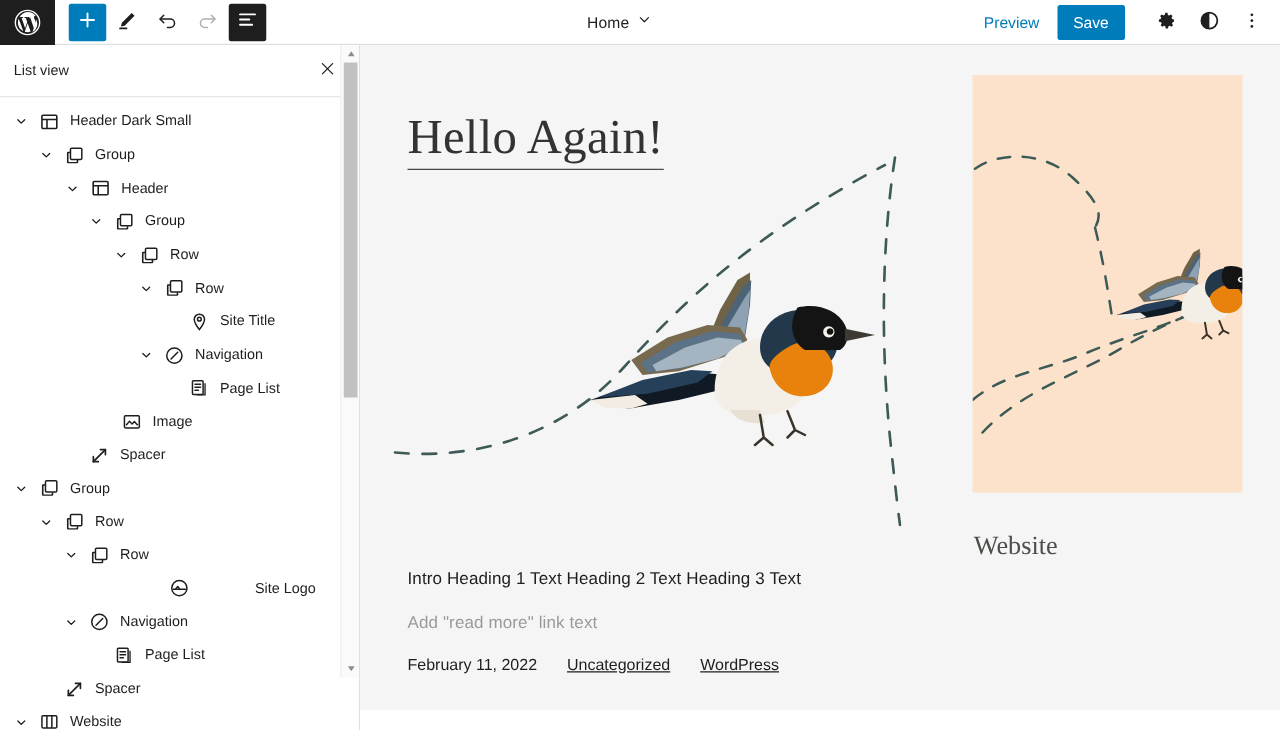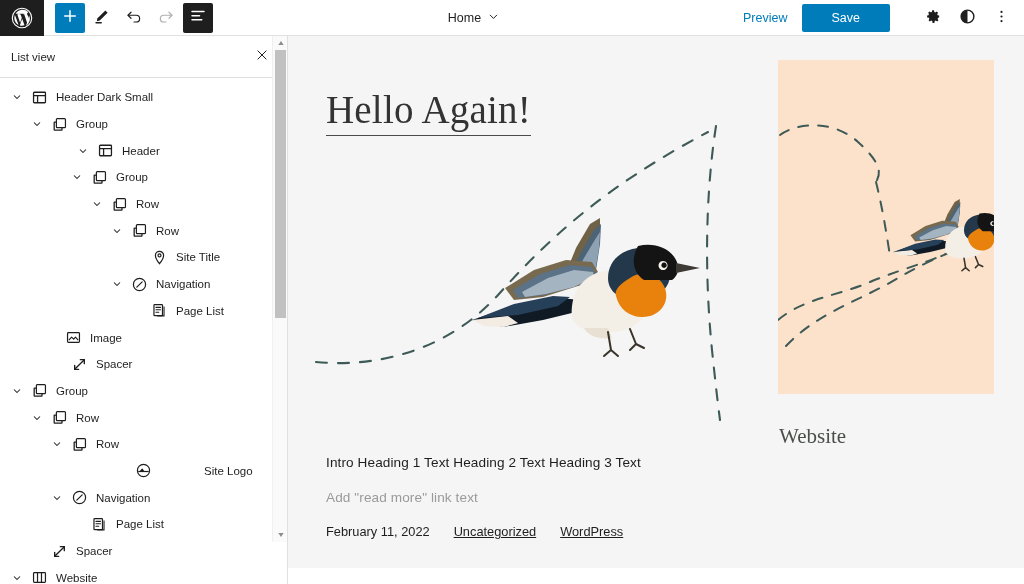--- a/index.html
+++ b/index.html
@@ -59,22 +59,22 @@
     padding-right: 8px; flex: 0 0 auto;
   }
   .preview-btn {
     font-size: 12.5px; color: #007cba;
     background: none; border: none; cursor: pointer;
     padding: 6px 8px;
   }
   .save-btn {
     font-size: 12.5px; color: #fff;
     background: #007cba; border: none; cursor: pointer;
-    padding: 7px 30px; border-radius: 2px;
-    margin-left: 2px; margin-right: 24px;
+    padding: 7px 13px; border-radius: 2px;
+    margin-left: 2px; margin-right: 14px;
   }
   .icon-btn {
     width: 30px; height: 30px;
     display: flex; align-items: center; justify-content: center;
     background: none; border: none; cursor: pointer; padding: 0;
   }
 
   
   .sidebar {
     position: absolute; top: 36px; left: 0;
@@ -336,21 +336,21 @@
           </svg>
         </span>
         <span class="tree-icon">
           <svg width="17" height="17" viewBox="0 0 24 24">
             <rect x="7.6" y="3.6" width="12.8" height="12.8" rx="1.3" fill="none" stroke="#1e1e1e" stroke-width="1.7"></rect>
             <path d="M16.4 19.4a1.3 1.3 0 0 1-1.3 1.3H4.9a1.3 1.3 0 0 1-1.3-1.3V8.9a1.3 1.3 0 0 1 1.3-1.3h2.7v1.8H5.4v9.7h9.2v-2.3h1.8z" fill="#1e1e1e"></path>
           </svg>
         </span>
         <span class="tree-label">Group</span>
       </div>
-      <div class="tree-row" style="padding-left: 72px;">
+      <div class="tree-row" style="padding-left: 47px;">
         <span class="tree-chev">
           <svg width="12" height="12" viewBox="0 0 24 24">
             <path d="M6.5 9.5l5.5 5.5 5.5-5.5" fill="none" stroke="#1e1e1e" stroke-width="2.1" stroke-linecap="round" stroke-linejoin="round"></path>
           </svg>
         </span>
         <span class="tree-icon">
           <svg width="17" height="17" viewBox="0 0 24 24">
             <rect x="3.6" y="4.6" width="16.8" height="14.8" rx="1.2" fill="none" stroke="#1e1e1e" stroke-width="1.8"></rect>
             <path d="M3.6 9.4h16.8M9.3 9.4v10" stroke="#1e1e1e" stroke-width="1.8"></path>
           </svg>
@@ -427,21 +427,21 @@
         <span class="tree-chev empty"></span>
         <span class="tree-icon">
           <svg width="17" height="17" viewBox="0 0 24 24">
             <rect x="4.2" y="3.6" width="12" height="15.6" rx="1" fill="none" stroke="#1e1e1e" stroke-width="1.7"></rect>
             <path d="M7 7.6h6.4M7 11h6.4M7 14.4h4" stroke="#1e1e1e" stroke-width="1.5" stroke-linecap="round"></path>
             <path d="M18.4 6.4v13.2h-9.6" fill="none" stroke="#1e1e1e" stroke-width="1.5"></path>
           </svg>
         </span>
         <span class="tree-label">Page List</span>
       </div>
-      <div class="tree-row" style="padding-left: 40px; text-align: right;">
+      <div class="tree-row" style="padding-left: 72px; text-align: right;">
         <span class="tree-chev empty"></span>
         <span class="tree-icon">
           <svg width="17" height="17" viewBox="0 0 24 24">
             <rect x="3.6" y="5.2" width="16.8" height="13.6" rx="1.2" fill="none" stroke="#1e1e1e" stroke-width="1.7"></rect>
             <path d="M5.4 15.8l3.9-4.4 3 3 2.5-2.8 3.8 4.2" fill="none" stroke="#1e1e1e" stroke-width="1.6" stroke-linejoin="round"></path>
           </svg>
         </span>
         <span class="tree-label">Image</span>
       </div>
       <div class="tree-row" style="padding-left: 46px;">

